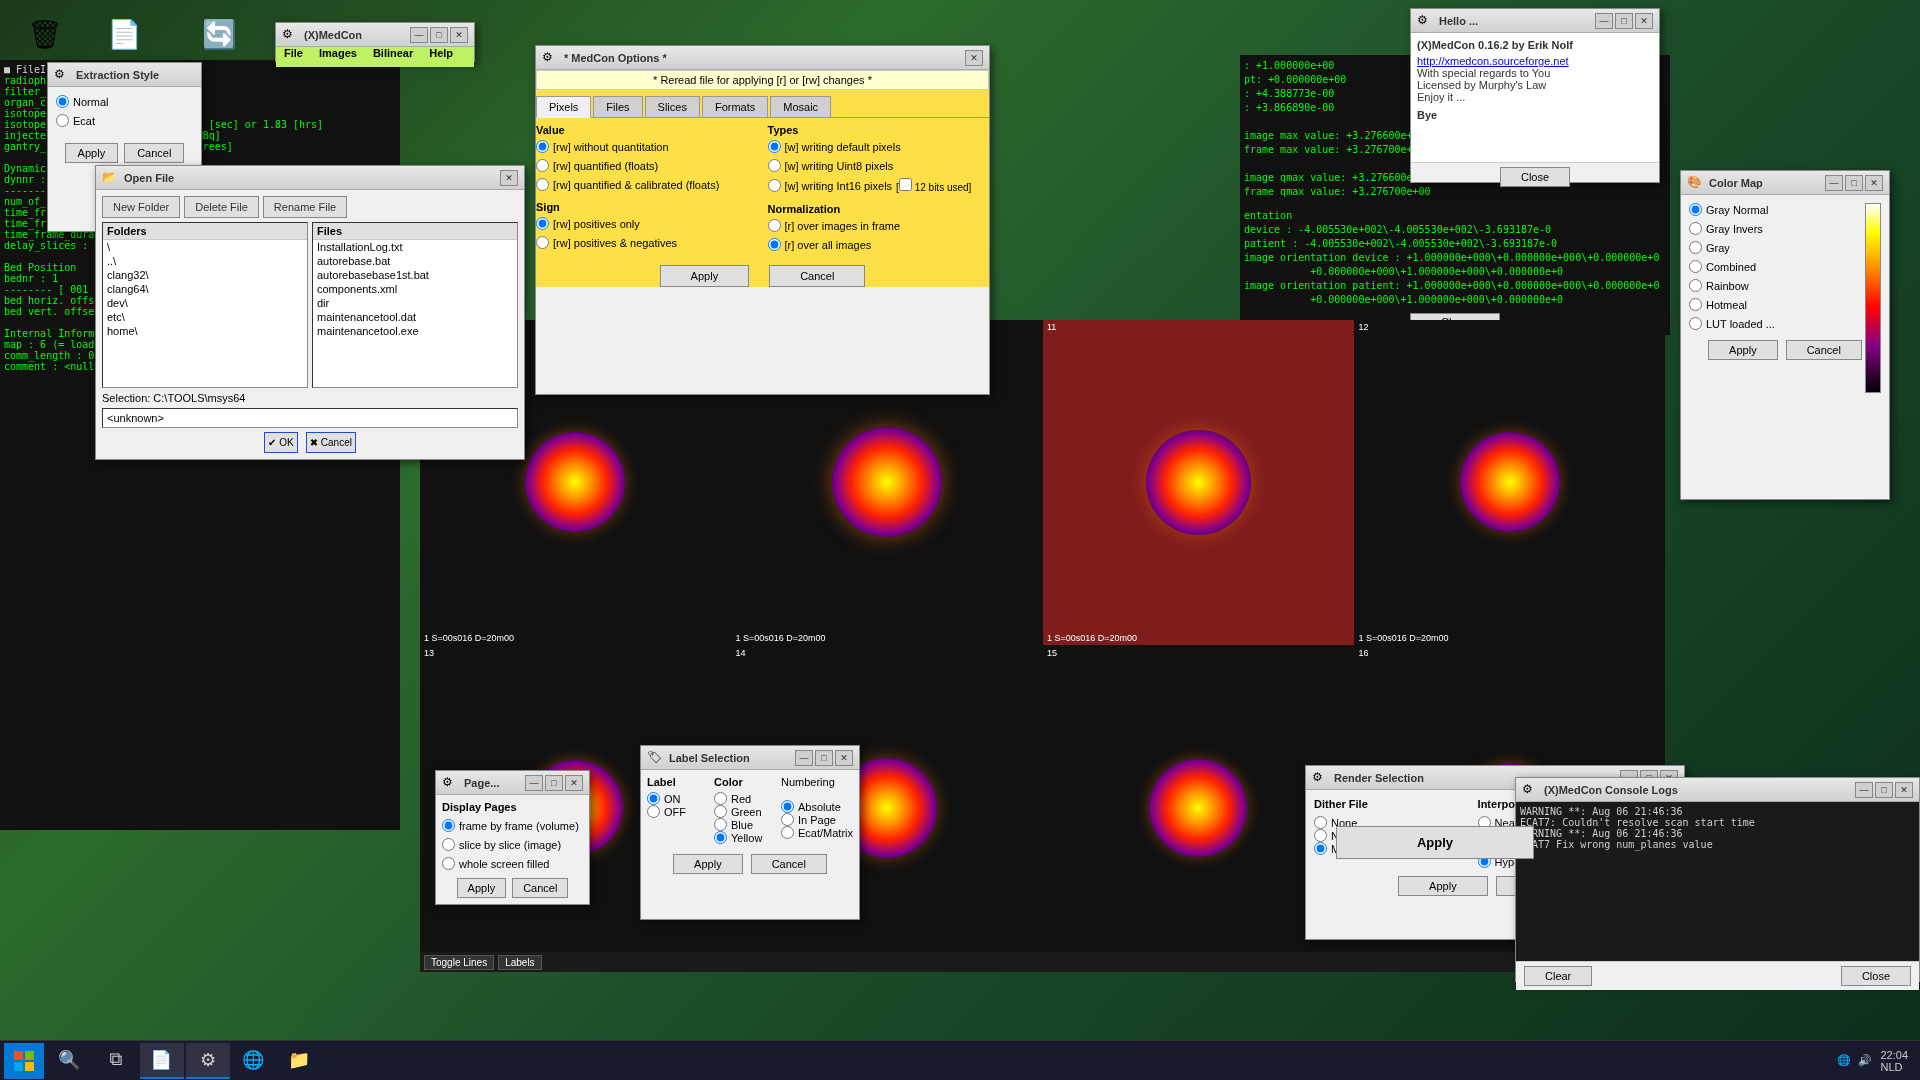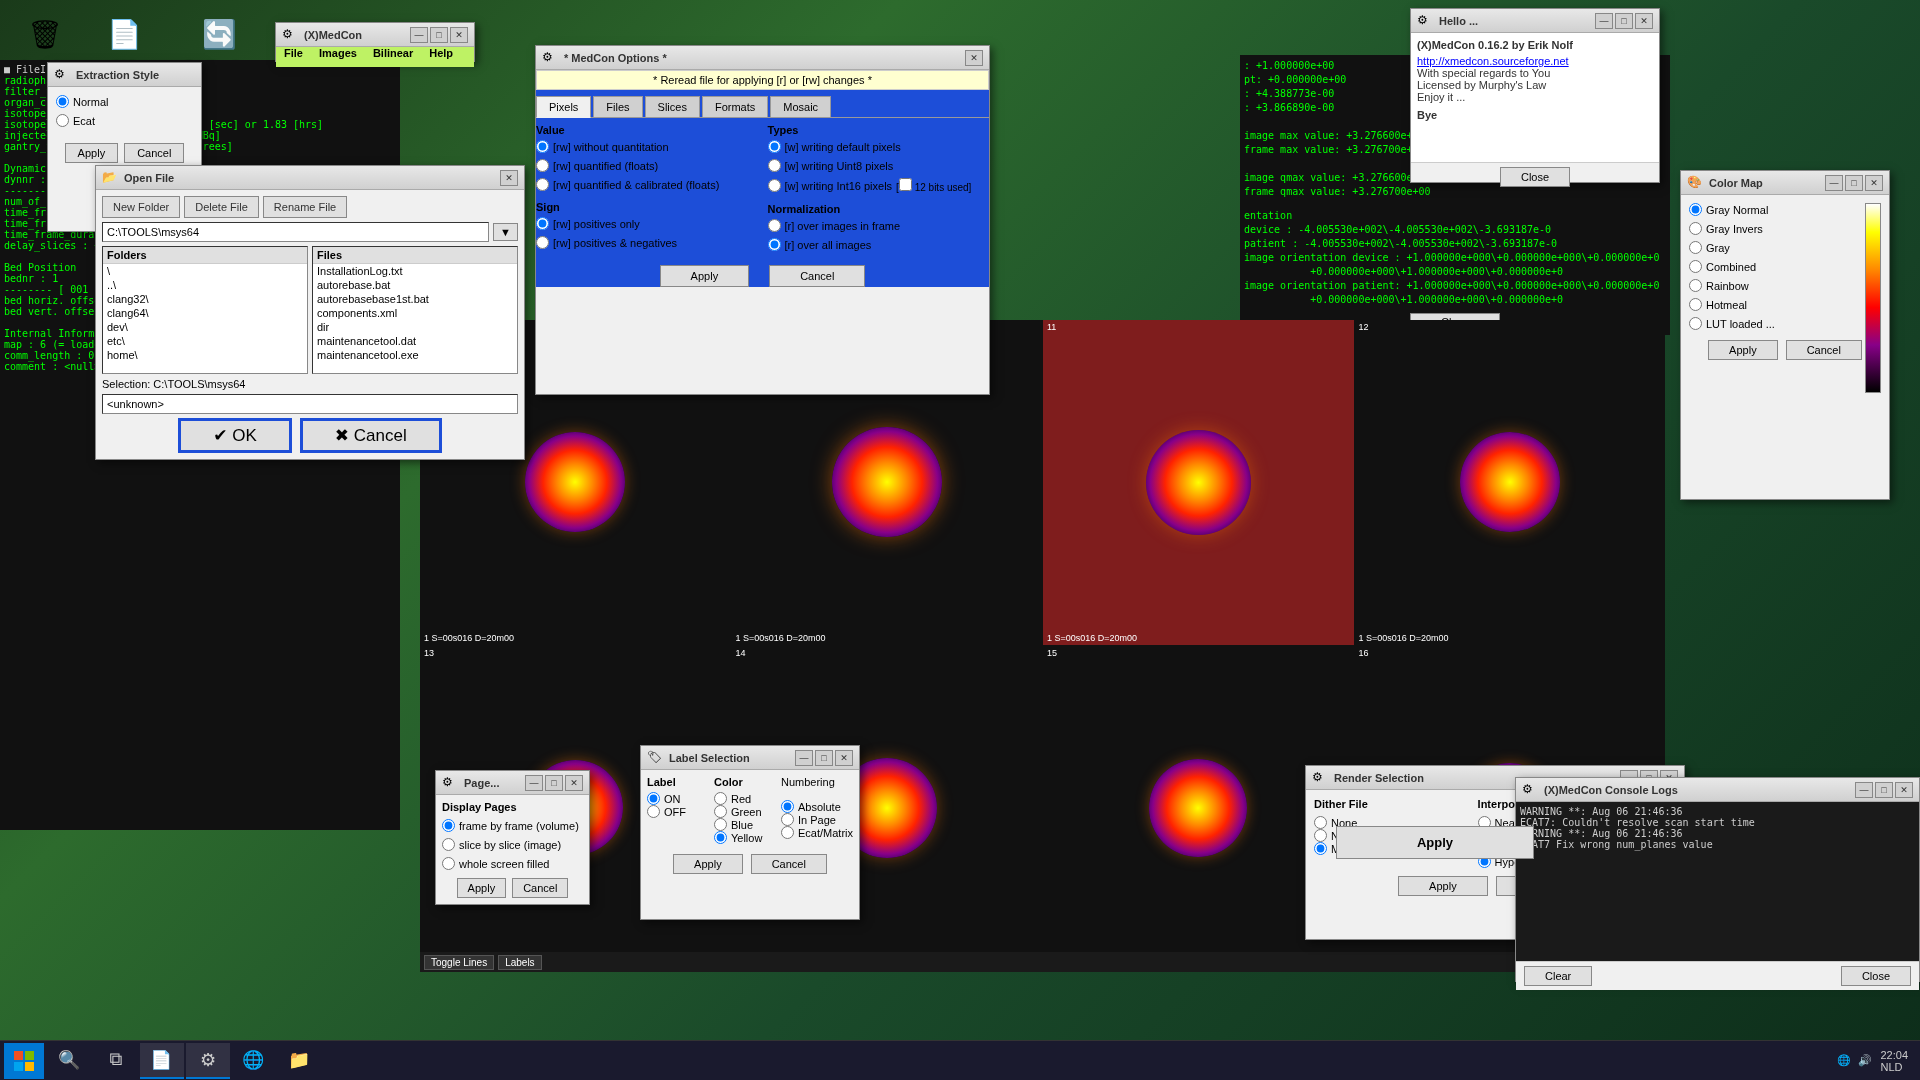--- a/index.html
+++ b/index.html
@@ -251,24 +251,24 @@
       padding: 0 4px;
     }
 
     .ok-cancel-row {
       display: flex;
       justify-content: center;
       gap: 8px;
     }
 
     .ok-btn, .cancel-btn {
-      padding: 4px 32px;
-      border: 3px solid #1d4ed8;
+      padding: 4px 3px;
+      border: 1px solid #1d4ed8;
       cursor: pointer;
-      font-size: 17px;
+      font-size: 10px;
     }
 
     .ok-btn { background: #e0e0e0; }
     .cancel-btn { background: #e0e0e0; }
 
     .tabs-row {
       display: flex;
       border-bottom: 1px solid #999;
       margin-bottom: 6px;
     }
@@ -610,24 +610,20 @@
       <div class="window-controls">
         <div class="win-btn close">✕</div>
       </div>
     </div>
     <div class="open-file-content">
       <div class="file-toolbar">
         <button class="file-btn">New Folder</button>
         <button class="file-btn">Delete File</button>
         <button class="file-btn">Rename File</button>
       </div>
-      <div class="path-bar">
-        <input class="path-input" type="text" value="C:\TOOLS\msys64" style="">
-        <button style="padding:2px 6px; font-size:11px; border:1px solid #888; background:#e0e0e0; cursor:pointer;">▼</button>
-      </div>
       <div class="file-panel">
         <div class="folders-pane">
           <div class="pane-header">Folders</div>
           <div class="pane-item">\</div>
           <div class="pane-item">..\</div>
           <div class="pane-item">clang32\</div>
           <div class="pane-item">clang64\</div>
           <div class="pane-item">dev\</div>
           <div class="pane-item">etc\</div>
           <div class="pane-item">home\</div>
@@ -663,21 +659,21 @@
   </div>
 
   <div class="window" style="top:45px; left:535px; width:455px; height:350px;">
     <div class="window-titlebar">
       <span class="title-icon">⚙</span>
       <span class="window-title">* MedCon Options *</span>
       <div class="window-controls">
         <div class="win-btn close">✕</div>
       </div>
     </div>
-    <div style="background:#1d4ed8;">
+    <div style="background:#fde047;">
       <div style="text-align:center; font-size:11px; margin-bottom:6px; border:1px solid #ccc; padding:3px; background:#ffffd0;">* Reread file for applying [r] or [rw] changes *</div>
       <div class="tabs-row">
         <div class="tab active">Pixels</div>
         <div class="tab">Files</div>
         <div class="tab">Slices</div>
         <div class="tab">Formats</div>
         <div class="tab">Mosaic</div>
       </div>
       <div class="two-col">
         <div class="col-half">

